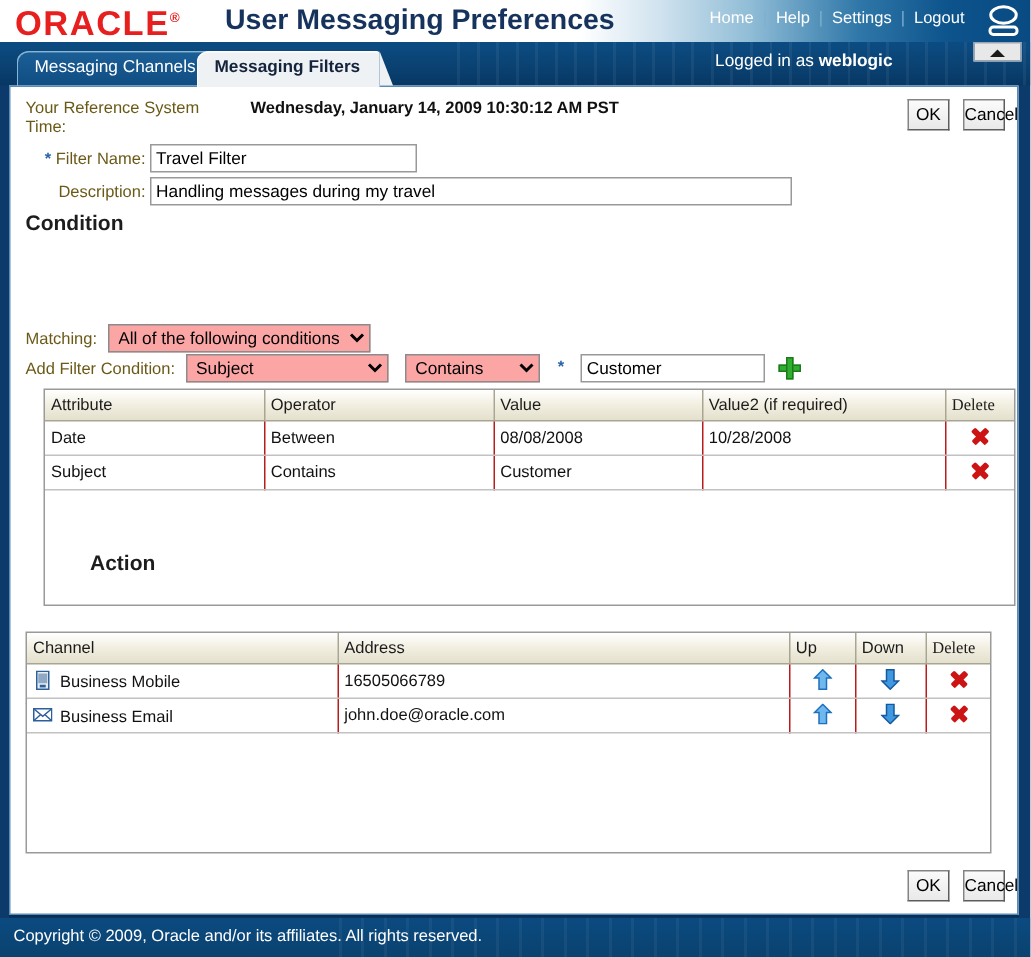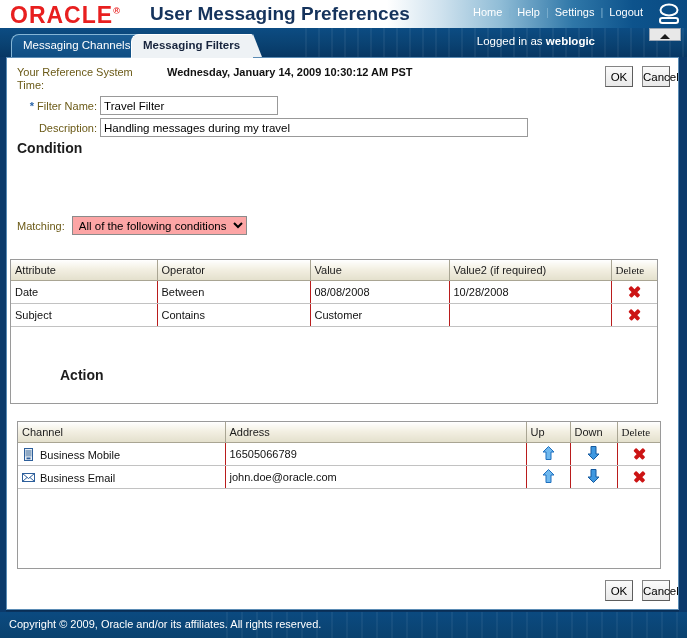--- a/index.html
+++ b/index.html
@@ -453,22 +453,34 @@
 
     <div class="section-h" style="top:82px;">Condition</div>
 
     <div class="cond-matching">
       <span class="lbl-inline">Matching:</span>
       <select class="sel" style="width:175px;">
         <option>All of the following conditions</option>
       </select>
     </div>
 
-
-    <div class="grid-wrap" style="left:3px; top:201px; width:648px; height:145px;">
+    <div class="cond-addfilter">
+      <span class="lbl-inline">Add Filter Condition:</span>
+      <select class="sel" style="width:135px;">
+        <option>Subject</option>
+      </select>
+      <select class="sel" style="width:90px; margin-left:8px;">
+        <option>Contains</option>
+      </select>
+      <span class="req" style="margin-left:9px;">*</span>
+      <input class="txt" style="width: 115px; margin-left: 8px;" type="text" value="Customer">
+      <span class="plus-icon"></span>
+    </div>
+
+    <div class="grid-wrap" style="left:22px; top:201px; width:648px; height:145px;">
       <table class="grid-inner">
         <colgroup>
           <col style="width:146px">
             <col style="width:153px">
             <col style="width:139px">
             <col style="width:162px">
             <col style="width:46px">
         </colgroup>
         <thead>
           <tr>

